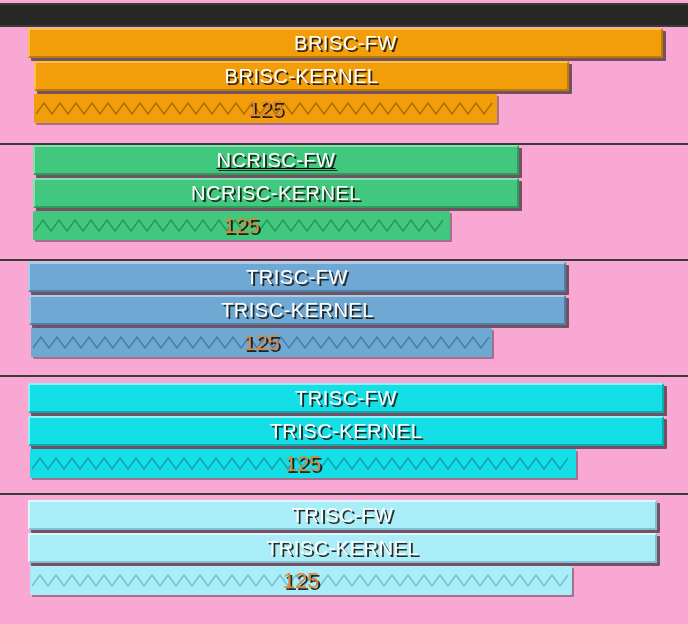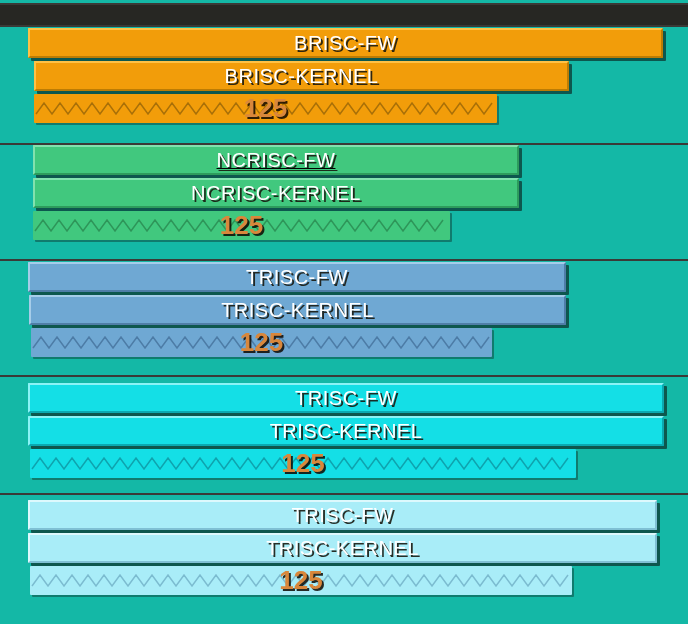--- a/index.html
+++ b/index.html
@@ -44,36 +44,36 @@
   .zone-label {
     position: relative;
     z-index: 2;
     color: #ffffff;
     font-size: 20px;
     letter-spacing: 0.5px;
     text-shadow: 2px 2px 0 rgba(24, 24, 16, 0.9);
     pointer-events: none;
   }
   .wait .zone-label {
-    font-size: 26px;
-    font-weight: bold;
+    font-size: 22px;
+    font-weight: normal;
     letter-spacing: 0px;
   }
   .zigzag-svg {
     position: absolute;
     left: 0;
     top: 0;
     z-index: 1;
     pointer-events: none;
   }
 </style>
 </head>
 <body>
 
-<div id="stage" style="background: #14b8a6;">
+<div id="stage" style="background: #f9a8d4;">
     <div class="top-band" style="top: 5px; height: 20px; background: rgb(39, 39, 35);"></div>
     <div class="sep-line" style="top: 3px; background: rgb(58, 58, 55);"></div>
     <div class="sep-line" style="top: 25px; background: rgb(58, 58, 55);"></div>
     <div class="sep-line" style="top: 143px; background: rgb(58, 58, 55);"></div>
     <div class="sep-line" style="top: 259px; background: rgb(58, 58, 55);"></div>
     <div class="sep-line" style="top: 375px; background: rgb(58, 58, 55);"></div>
     <div class="sep-line" style="top: 493px; background: rgb(58, 58, 55);"></div>
     <div class="zone-bar solid" style="left: 28px; top: 28px; width: 635px; height: 30px; background: rgb(242, 157, 10); border-color: rgb(255, 193, 69) rgb(188, 124, 4) rgb(188, 124, 4) rgb(255, 193, 69); line-height: 26px;"><span class="zone-label">BRISC-FW</span></div>
     <div class="zone-bar solid" style="left: 34px; top: 61px; width: 535px; height: 30px; background: rgb(242, 157, 10); border-color: rgb(255, 193, 69) rgb(188, 124, 4) rgb(188, 124, 4) rgb(255, 193, 69); line-height: 26px;"><span class="zone-label">BRISC-KERNEL</span></div>
     <div class="zone-bar wait" style="left: 34px; top: 94px; width: 463px; height: 29px; background: rgb(242, 157, 10); line-height: 29px;"><svg class="zigzag-svg" width="463" height="29">

